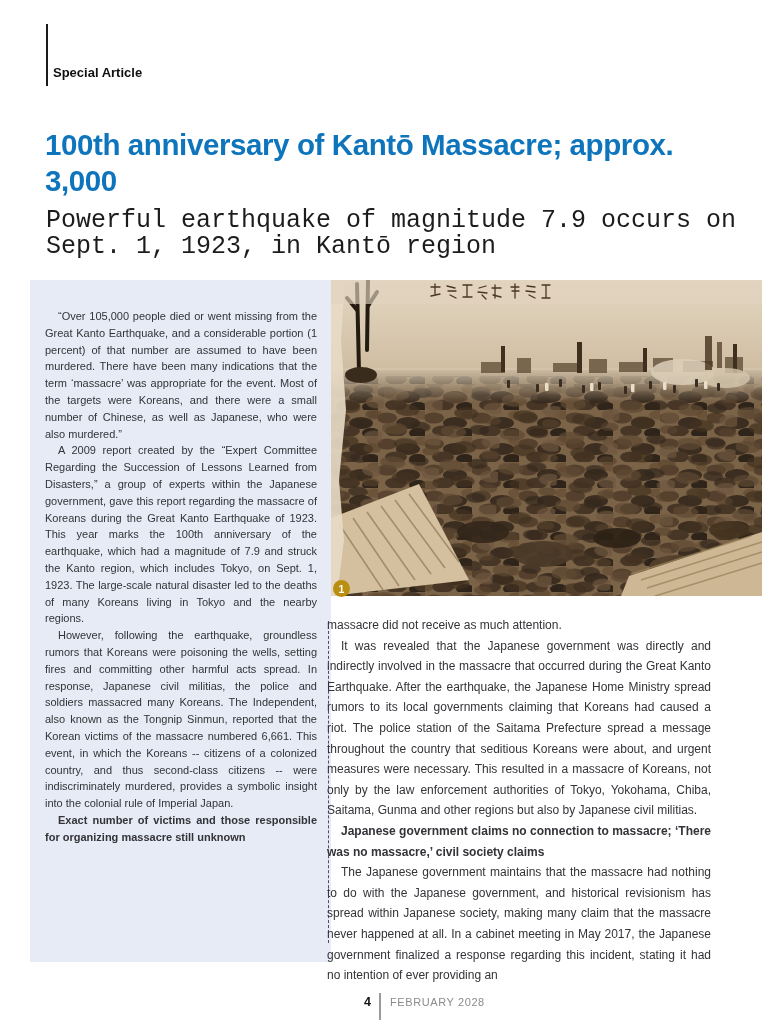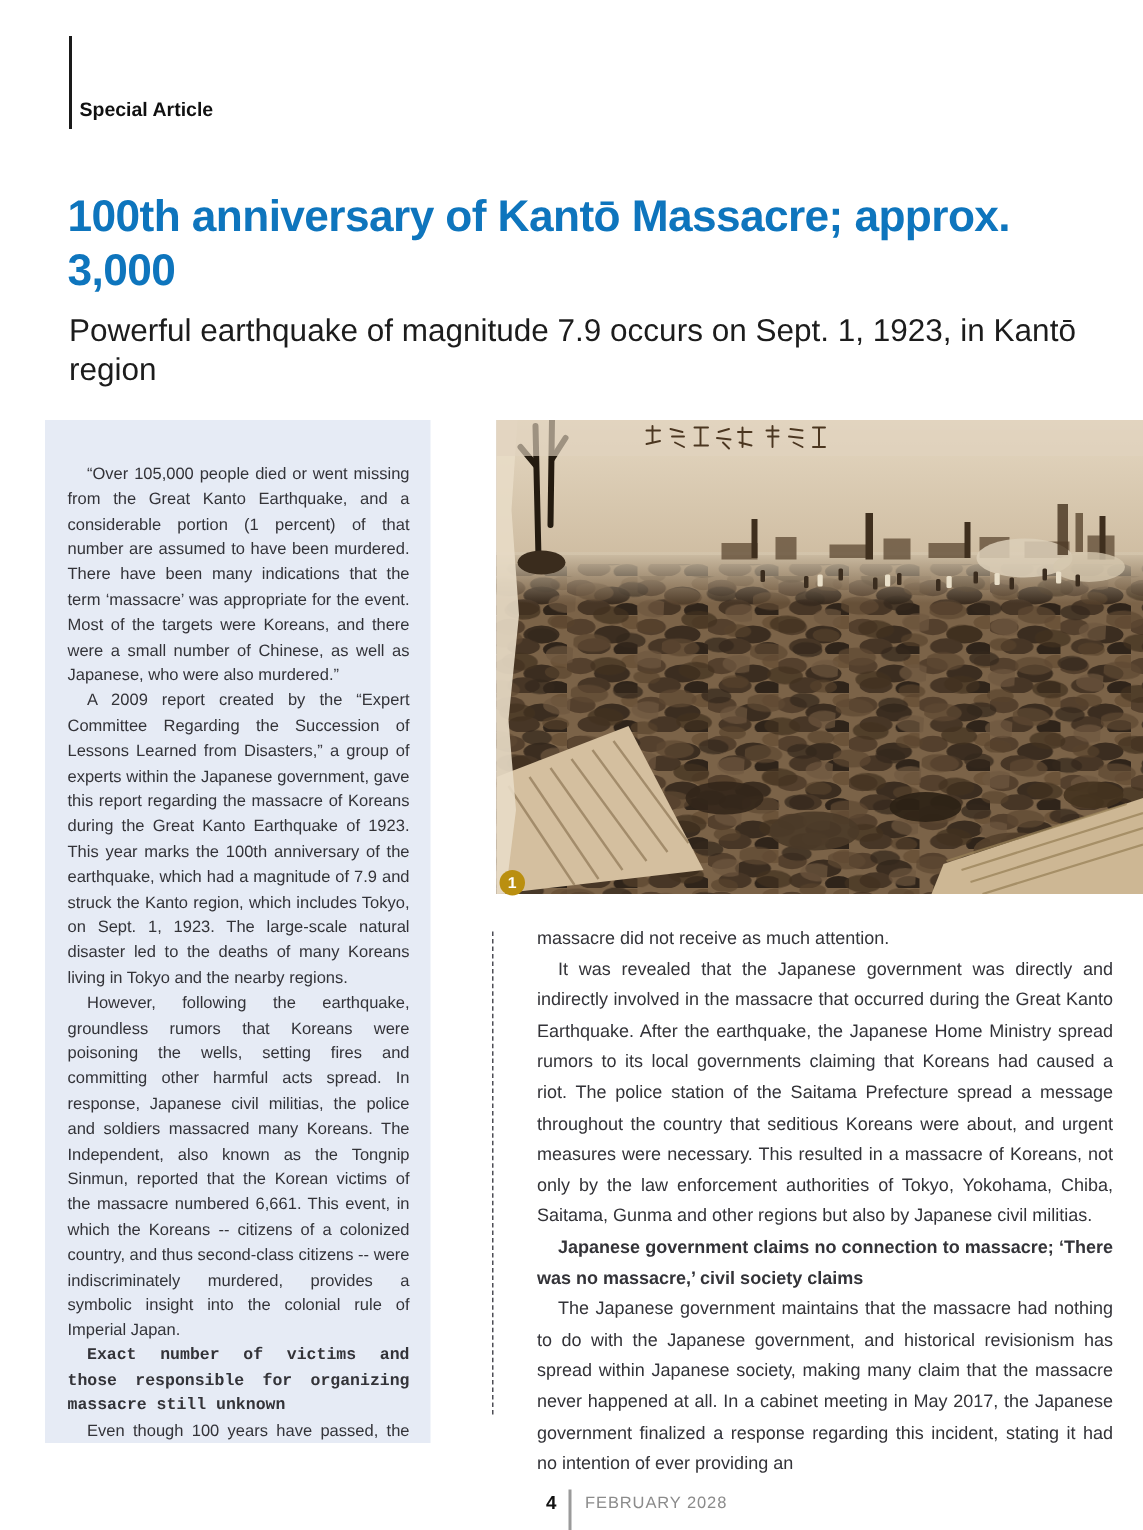--- a/index.html
+++ b/index.html
@@ -15,54 +15,54 @@
   .kicker { position:absolute; left:53px; top:41px; font-size:13px; font-weight:bold; color:#101010; letter-spacing:0; }
 
   .headline {
     position:absolute; left:45px; top:103px; width:690px; margin:0;
     font-size:29.5px; line-height:36px; font-weight:bold;
     color:#0E75BD; letter-spacing:-0.4px;
   }
   .headline span { display:block; }
   .subtitle {
     position:absolute; left:46px; top:184px; width:700px;
-    font-family:Liberation Sans, sans-serif;
-    font-size:21px; line-height:26px; color:#1c1c1c;
+    font-family:Liberation Mono, monospace;
+    font-size:25px; line-height:26px; color:#1c1c1c;
   }
 
   
   .intro-box {
-    position:absolute; left:30px; top:256px; width:257px; height:682px;
+    position:absolute; left:30px; top:256px; width:301px; height:682px;
     background:#E6EBF5; box-sizing:border-box;
     padding:28px 14px 0 15px; overflow:hidden;
   }
   .intro-box p {
     margin:0; font-size:11px; line-height:16.8px; color:#333338;
     text-align:justify; text-indent:13px;
   }
   .box-subhead {
     margin:10px 0 2px 0; font-size:13.5px; line-height:18.5px;
-    font-weight:bold; color:#0E75BD; text-align:left; text-indent:0;font-family:Liberation Mono, monospace;
+    font-weight:bold; color:#0E75BD; text-align:left; text-indent:0;
   }
 
   
   .photo { position:absolute; left:331px; top:256px; width:431px; height:316px; overflow:hidden; background:#C9B69A; }
   .photo svg { display:block; }
   .badge {
     position:absolute; left:333px; top:556px; width:17px; height:17px;
     border-radius:50%; background:#BA8F10; color:#ffffff;
     font-size:10.5px; font-weight:bold;
     display:flex; align-items:center; justify-content:center;
   }
 
   
   .col-divider { position:absolute; left:328px; top:597px; height:322px; width:0; border-left:1.4px dashed #4d4d55; }
 
   
-  .right-col { position:absolute; left:358px; top:591px; width:384px; }
+  .right-col { position:absolute; left:327px; top:591px; width:384px; }
   .right-col p {
     margin:0; font-size:12px; line-height:20.6px; color:#333338;
     text-align:justify; text-indent:14px;
   }
   .right-col p.cont { text-indent:0; }
   .right-subhead {
     margin:12px 0 2px 0; font-size:14.5px; line-height:20.5px;
     font-weight:bold; color:#0E75BD;
   }
 
@@ -83,21 +83,20 @@
   <h1 class="headline">
     <span>100th anniversary of Kantō Massacre; approx. 3,000</span>
   </h1>
   <div class="subtitle">Powerful earthquake of magnitude 7.9 occurs on Sept. 1, 1923, in Kantō region</div>
 
   <aside class="intro-box">
     <p>“Over 105,000 people died or went missing from the Great Kanto Earthquake, and a considerable portion (1 percent) of that number are assumed to have been murdered. There have been many indications that the term ‘massacre’ was appropriate for the event. Most of the targets were Koreans, and there were a small number of Chinese, as well as Japanese, who were also murdered.”</p>
     <p>A 2009 report created by the “Expert Committee Regarding the Succession of Lessons Learned from Disasters,” a group of experts within the Japanese government, gave this report regarding the massacre of Koreans during the Great Kanto Earthquake of 1923. This year marks the 100th anniversary of the earthquake, which had a magnitude of 7.9 and struck the Kanto region, which includes Tokyo, on Sept. 1, 1923. The large-scale natural disaster led to the deaths of many Koreans living in Tokyo and the nearby regions.</p>
     <p>However, following the earthquake, groundless rumors that Koreans were poisoning the wells, setting fires and committing other harmful acts spread. In response, Japanese civil militias, the police and soldiers massacred many Koreans. The Independent, also known as the Tongnip Sinmun, reported that the Korean victims of the massacre numbered 6,661. This event, in which the Koreans -- citizens of a colonized country, and thus second-class citizens -- were indiscriminately murdered, provides a symbolic insight into the colonial rule of Imperial Japan.</p>
     <p class="box-subhead">Exact number of victims and those responsible for organizing massacre still unknown</p>
-    <p>Even though 100 years have passed, the exact numbers of victims and active leaders in the massacre still remain unclear. Compared with issues of comfort women and forced slavery to Imperial Japan, this</p>
   </aside>
 
   <figure class="photo" style="margin:0" aria-label="大正十二年九月一日">
     <svg width="431" height="316" viewBox="0 0 431 316">
       <defs>
         <linearGradient id="sky" x1="0" y1="0" x2="0" y2="1">
           <stop offset="0" stop-color="#E4D7C1"></stop>
             <stop offset="1" stop-color="#C6B295"></stop>
         </linearGradient>
         <linearGradient id="fade" x1="0" y1="0" x2="0" y2="1">

